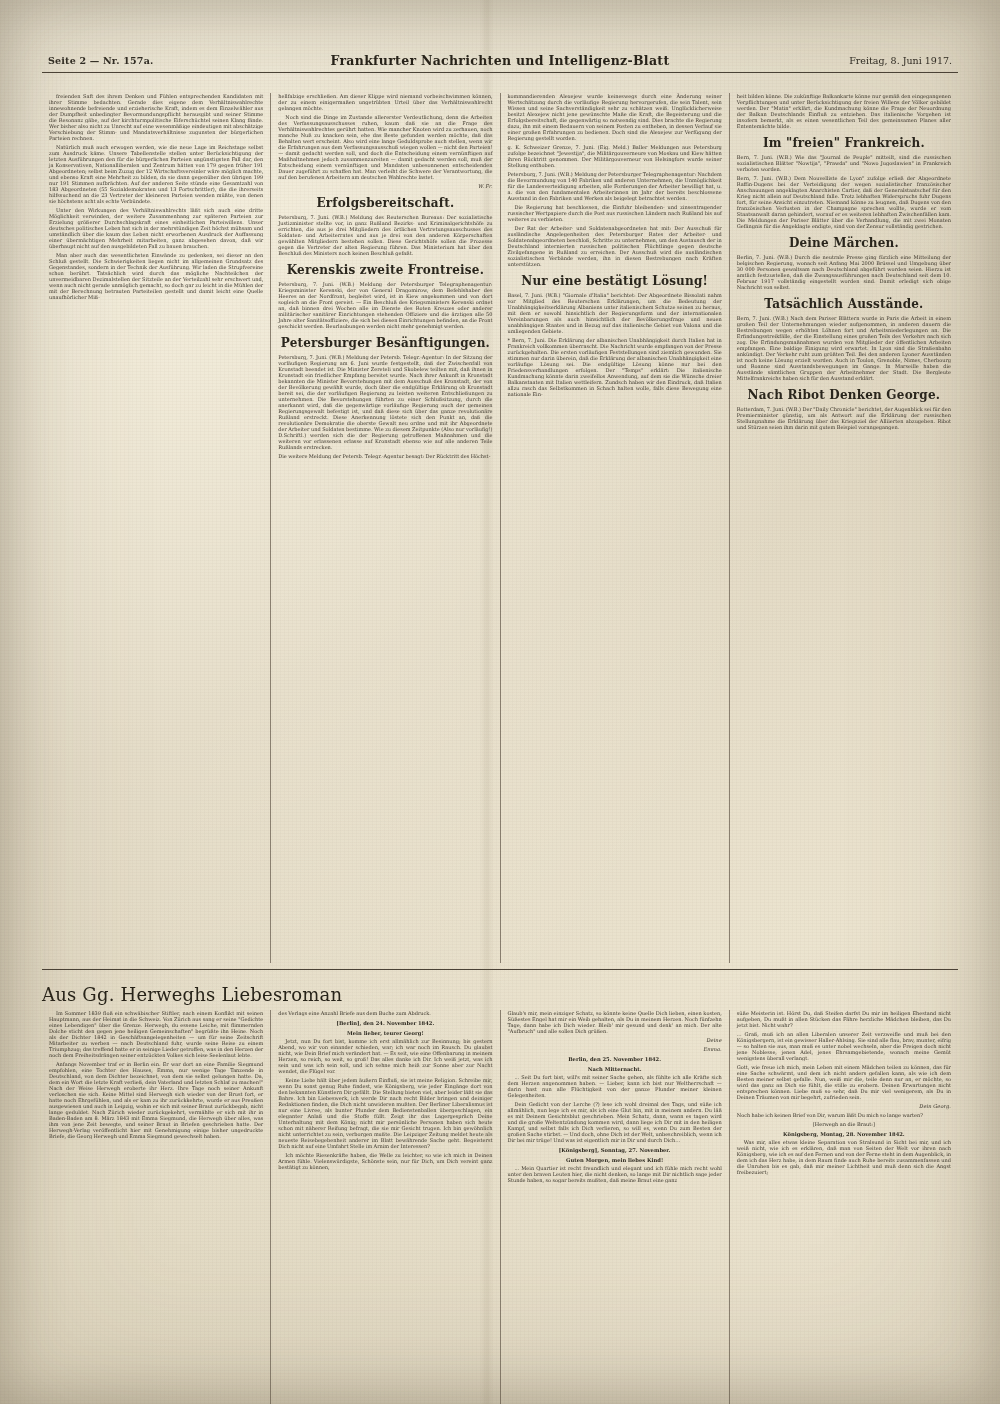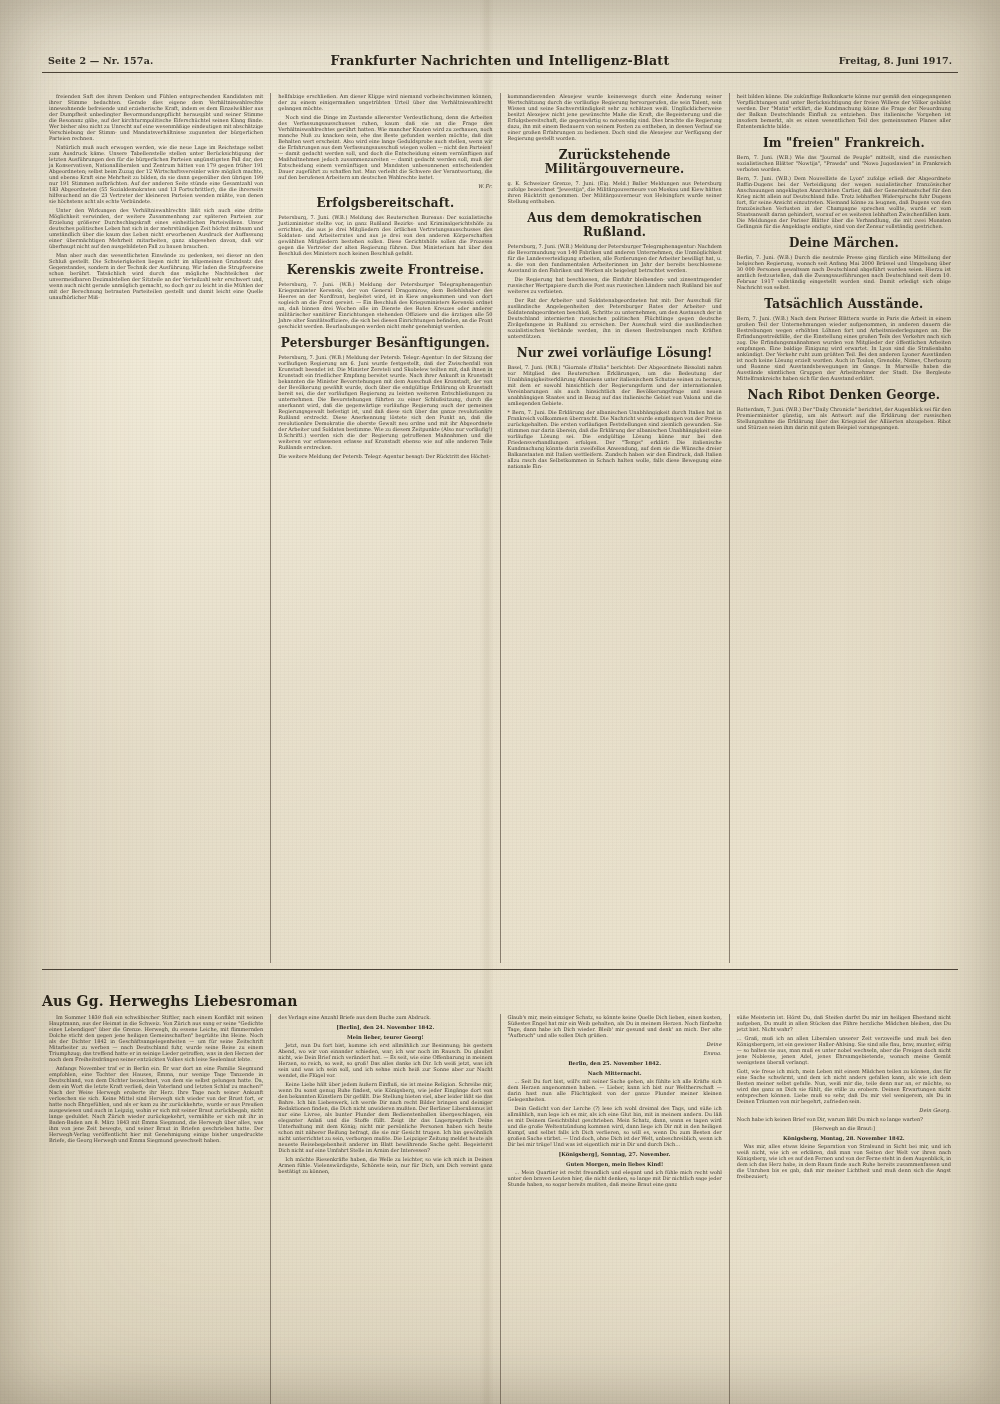--- a/index.html
+++ b/index.html
@@ -73,21 +73,21 @@
     font-size: 12.5px;
     font-weight: bold;
     color: #262219;
     letter-spacing: 0.3px;
   }
   .mast-right {
     position: absolute;
     right: 6px;
     bottom: 6px;
     font-size: 9.5px;
-    font-weight: bold;
+    font-weight: normal;
     color: #2e2a22;
   }
 
   
   .cols {
     display: flex;
     height: 870px;
     gap: 0;
   }
   .col {
@@ -139,23 +139,23 @@
   }
   .feu-col {
     flex: 1 1 0;
     padding: 0 7px;
     box-sizing: border-box;
     overflow: hidden;
     position: relative;
   }
   .feu-col + .feu-col { border-left: 0.8px solid #8a8070; }
   h2.feu-title {
-    font-size: 14px;
-    font-weight: bold;
-    margin: 17px 0 5px 0;
+    font-size: 18px;
+    font-weight: normal;
+    margin: 8px 0 5px 0;
     color: #272319;
     letter-spacing: 0.2px;
   }
   .letter-head {
     font-size: 5.2px;
     font-weight: bold;
     text-align: center;
     margin: 4px 0 2px 0;
     color: #2f2b22;
   }
@@ -208,27 +208,25 @@
           <h2 class="head">Erfolgsbereitschaft.</h2>
           <p class="para nind">Petersburg, 7. Juni. (W.B.) Meldung des Reuterschen Bureaus: Der sozialistische Justizminister stellte vor, in ganz Rußland Bezirks- und Kriminalgerichtshöfe zu errichten, die aus je drei Mitgliedern des örtlichen Vertretungsausschusses des Soldaten- und Arbeiterrates und aus je drei von den anderen Körperschaften gewählten Mitgliedern bestehen sollen. Diese Gerichtshöfe sollen die Prozesse gegen die Vertreter der alten Regierung führen. Das Ministerium hat über den Beschluß des Ministers noch keinen Beschluß gefaßt.</p>
           <h2 class="head">Kerenskis zweite Frontreise.</h2>
           <p class="para nind">Petersburg, 7. Juni. (W.B.) Meldung der Petersburger Telegraphenagentur: Kriegsminister Kerenski, der von General Dragomirow, dem Befehlshaber des Heeres an der Nordfront, begleitet wird, ist in Kiew angekommen und von dort sogleich an die Front gereist. — Ein Beschluß des Kriegsministers Kerenski ordnet an, daß binnen drei Wochen alle im Dienste des Roten Kreuzes oder anderer militärischer sanitärer Einrichtungen stehenden Offiziere und die ärztigen alle 50 Jahre alter Sanitätsoffiziere, die sich bei diesen Einrichtungen befinden, an die Front geschickt werden. Beurlaubungen werden nicht mehr genehmigt werden.</p>
           <h2 class="head">Petersburger Besänftigungen.</h2>
           <p class="para nind">Petersburg, 7. Juni. (W.B.) Meldung der Petersb. Telegr.-Agentur: In der Sitzung der vorläufigen Regierung am 6. Juni wurde festgestellt, daß der Zwischenfall von Kronstadt beendet ist. Die Minister Zereteli und Skobelew teilten mit, daß ihnen in Kronstadt ein friedlicher Empfang bereitet wurde. Nach ihrer Ankunft in Kronstadt bekannten die Minister Bevorstehungen mit dem Ausschuß des Kronstadt, der von der Bevölkerung gewählt wurde, doch über die endgültige Erklärung ob Kronstadt bereit sei, die der vorläufigen Regierung zu leisten weiteren Entschließungen zu unternehmen. Die Bevorstehungen führten zu einer Schlußsitzung, durch die anerkannt wird, daß die gegenwärtige vorläufige Regierung auch der gemeinen Regierungsgewalt befestigt ist, und daß diese sich über das ganze revolutionäre Rußland erstreckt. Diese Anerkennung löstete sich den Punkt an, daß die revolutionäre Demokratie die oberste Gewalt neu ordne und mit ihr Abgeordnete der Arbeiter und Soldaten bestimme. Wie zu diesem Zeitpunkte (Also nur vorläufig!) D.Schriftl.) werden sich die der Regierung getroffenen Maßnahmen und die weiteren vor erlassenen erlasse auf Kronstadt ebenso wie auf alle anderen Teile Rußlands erstrecken.</p>
           <p class="para nind">Die weitere Meldung der Petersb. Telegr.-Agentur besagt: Der Rücktritt des Höchst-</p>
         </div>
         <div class="col">
           <p class="para nind">kommandierenden Alexejew wurde keineswegs durch eine Änderung seiner Wertschätzung durch die vorläufige Regierung hervorgerufen, die sein Talent, sein Wissen und seine Sachverständigkeit sehr zu schätzen weiß. Unglücklicherweise besitzt Alexejew nicht jene gewünschte Maße die Kraft, die Begeisterung und die Erfolgsbereitschaft, die gegenwärtig so notwendig sind. Dies brachte die Regierung dazu, ihn mit einem Bedauern von seinem Posten zu entheben, in dessen Verlauf sie einer großen Erfahrungen zu bedienen. Doch sind die Alexejew zur Verfügung der Regierung gestellt worden.</p>
-          <h2 class="head">Zurückstehende Militärgouverneure.</h2>
           <p class="para nind">g. K. Schweizer Grenze, 7. Juni. (Eig. Meld.) Baller Meldungen aus Petersburg zufolge bezeichnet "Jewestija", die Militärgouverneure von Moskau und Kiew hätten ihren Rücktritt genommen. Der Militärgouverneur von Helsingfors wurde seiner Stellung enthoben.</p>
-          <h2 class="head">Aus dem demokratischen Rußland.</h2>
           <p class="para nind">Petersburg, 7. Juni. (W.B.) Meldung der Petersburger Telegraphenagentur: Nachdem die Bevormundung von 140 Fabriken und anderen Unternehmen, die Unmöglichkeit für die Landesverteidigung arbeiten, alle Forderungen der Arbeiter bewilligt hat, u. a. die von den fundamentalen Arbeiterinnen im Jahr der bereits beschlossene Ausstand in den Fabriken und Werken als beigelegt betrachtet werden.</p>
           <p class="para">Die Regierung hat beschlossen, die Einfuhr bleibenden- und zinsentragender russischer Wertpapiere durch die Post aus russischen Ländern nach Rußland bis auf weiteres zu verbieten.</p>
           <p class="para">Der Rat der Arbeiter- und Soldatenabgeordneten hat mit: Der Ausschuß für ausländische Angelegenheiten des Petersburger Rates der Arbeiter- und Soldatenabgeordneten beschloß, Schritte zu unternehmen, um den Austausch der in Deutschland internierten russischen politischen Flüchtlinge gegen deutsche Zivilgefangene in Rußland zu erreichen. Der Ausschuß wird die ausländischen sozialistischen Verbände werden, ihn in diesen Bestrebungen nach Kräften unterstützen.</p>
-          <h2 class="head">Nur zwei vorläufige Lösung!</h2>
+          <h2 class="head">Nur eine bestätigt Lösung!</h2>
           <p class="para nind">Basel, 7. Juni. (W.B.) "Giornale d'Italia" berichtet: Der Abgeordnete Bissolati nahm vor Mitglied des Reuterschen Erklärungen, um die Bedeutung der Unabhängigkeitserklärung Albaniens unter italienischem Schutze seinen zu heraus, mit dem er sowohl hinsichtlich der Regierungsform und der internationalen Vereinbarungen als auch hinsichtlich der Bevölkerungsfrage und neuen unabhängigen Staates und in Bezug auf das italienische Gebiet von Valona und die umliegenden Gebiete.</p>
           <p class="para nind">* Bern, 7. Juni. Die Erklärung der albanischen Unabhängigkeit durch Italien hat in Frankreich vollkommen überrascht. Die Nachricht wurde empfangen von der Presse zurückgehalten. Die ersten vorläufigen Feststellungen sind ziemlich gewunden. Sie stimmen nur darin überein, daß die Erklärung der albanischen Unabhängigkeit eine vorläufige Lösung sei. Die endgültige Lösung könne nur bei den Friedensverhandlungen erfolgen. Der "Temps" erklärt: Die italienische Kundmachung könnte darin zweifellos Anwendung, auf dem sie die Wünsche dreier Balkanstaaten mit Italien wettleifern. Zundsch haben wir den Eindruck, daß Italien allzu rasch das Selbstkommen in Schach halten wolle, falls diese Bewegung eine nationale Ein-</p>
         </div>
         <div class="col">
           <p class="para nind">heit bilden könne. Die zukünftige Balkankarte könne nur gemäß den eingegangenen Verpflichtungen und unter Berücksichtigung der freien Willens der Völker gebildet werden. Der "Matin" erklärt, die Kundmachung könne die Frage der Neuordnung der Balkan Deutschlands Einfluß zu entziehen. Das italienische Vorgehen ist insofern bemerkt, als es einen wesentlichen Teil des gemeinsamen Planes aller Ententemächte bilde.</p>
           <h2 class="head">Im "freien" Frankreich.</h2>
           <p class="para nind">Bern, 7. Juni. (W.B.) Wie das "Journal de Peuple" mitteilt, sind die russischen sozialistischen Blätter "Nowtija", "Prawda" und "Nowo Jugoslawien" in Frankreich verboten worden.</p>
           <p class="para nind">Bern, 7. Juni. (W.B.) Dem Nouvelliste de Lyon" zufolge erließ der Abgeordnete Raffin-Dugens bei der Verteidigung der wegen sozialistischer französischer Anschauungen angeklagten Anarchisten Cartier, daß der Generalstaatschef für den Krieg nicht allein auf Deutschland falle. Trotz lebhaften Widerspruchs fuhr Dugens fort, für seine Ansicht einzutreten. Niemand könne zu leugnen, daß Dugens von den französischen Verlusten in der Champagne sprechen wollte, wurde er vom Staatsanwalt daran gehindert, worauf er es weiteren lebhaften Zwischenfällen kam. Die Meldungen der Pariser Blätter über die Verhandlung, die mit zwei Monaten Gefängnis für die Angeklagte endigte, sind von der Zensur vollständig gestrichen.</p>
           <h2 class="head">Deine Märchen.</h2>
           <p class="para nind">Berlin, 7. Juni. (W.B.) Durch die neutrale Presse ging fürzlich eine Mitteilung der belgischen Regierung, wonach seit Anfang Mai 2000 Brüssel und Umgebung über 30 000 Personen gewaltsam nach Deutschland abgeführt worden seien. Hierzu ist amtlich festzustellen, daß die Zwangsausführungen nach Deutschland seit dem 10. Februar 1917 vollständig eingestellt worden sind. Damit erledigt sich obige Nachricht von selbst.</p>

